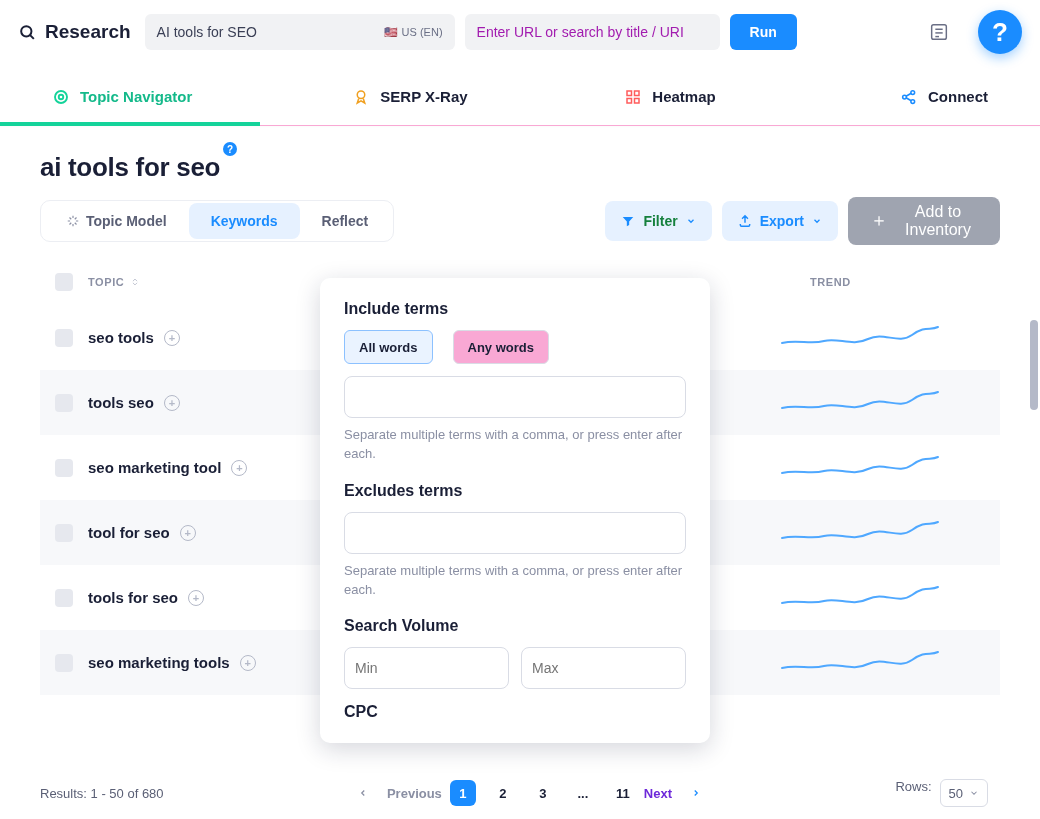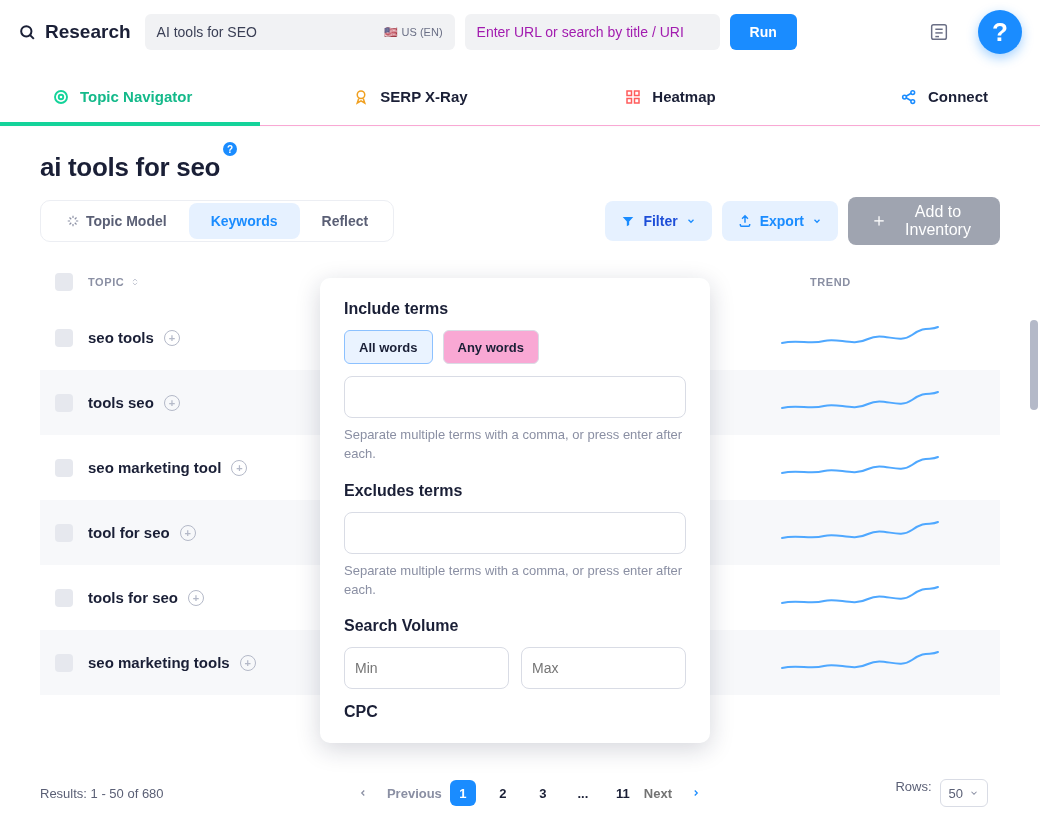--- a/index.html
+++ b/index.html
@@ -98,21 +98,21 @@
     cursor:pointer;
   }
   .seg.active { background:#e6f1ff; color:#1a8cff; }
   .seg .seg-ic { width:14px; height:14px; margin-right:6px; stroke:#8a8fa3; fill:none; stroke-width:2;}
   .tabrow-spacer{ flex:1;}
   .pill-btn {
     height:40px; display:flex; align-items:center; gap:8px;
     padding: 0 16px; border-radius:8px; font-size:14px; font-weight:700;
     cursor:pointer;
   }
-  .pill-filter { background:#e6f1ff; color:#1d4ed8; }
+  .pill-filter { background:#e6f1ff; color:#15803d; }
   .pill-export { background:#e6f1ff; color:#1a8cff; }
   .pill-add {
     background:#9fa4b0; color:#fff; height:48px; padding:0 22px; border-radius:8px;
     display:flex; align-items:center; gap:10px; line-height:1.1; text-align:center;
   }
   .pill-add .plus { font-size:18px; }
 
   
   .table-wrap { padding: 0 40px; }
   .thead {
@@ -139,21 +139,21 @@
 
   
   .filter-pop {
     position:absolute; top:278px; left:320px; width:390px;
     background:#fff; border-radius:10px;
     box-shadow: 0 6px 24px rgba(20,30,60,.18);
     padding: 22px 24px 10px 24px;
     z-index: 40;
   }
   .fp-title { font-size:16px; font-weight:700; margin-bottom:12px; color:#1a1f36;}
-  .fp-seg { display:flex; gap:10px; margin-bottom:12px;}
+  .fp-seg { display:flex; gap:20px; margin-bottom:12px;}
   .fp-seg-btn {
     height:34px; padding:0 14px; border-radius:6px;
     font-size:13px; font-weight:600;
     display:flex; align-items:center; cursor:pointer;
     border:1px solid #d9dce5; background:#f9a8d4;
   }
   .fp-seg-btn.active { background:#eaf3ff; border-color:#8cc1ff; color:#1a1f36;}
   .fp-input {
     height:42px; border:1px solid #d9dce5; border-radius:8px; width:100%;
     padding:0 10px; font-size:14px; margin-bottom:8px;
@@ -165,21 +165,21 @@
   
   .footer {
     position:absolute; left:0; right:12px; bottom:0;
     display:flex; align-items:center; height:52px;
     padding: 0 40px; font-size:13px; color:#5a5f75;
     justify-content: space-between;
     background:#fff;
   }
   .pager { display:flex; align-items:center; gap:8px;}
   .pg-prev, .pg-next { color:#8a8fa3; font-weight:600; cursor:pointer; display:flex; align-items:center; gap:19px;}
-  .pg-next { color:#737373;}
+  .pg-next { color:#6d28d9;}
   .pg-num { width:26px; height:26px; display:flex; align-items:center; justify-content:center; border-radius:6px; font-weight:700; cursor:pointer; color:#1a1f36; }
   .pg-num.active { background:#1a8cff; color:#fff;}
   .rows-sel { display:flex; gap:8px;}
   .rows-dd { height:28px; border:1px solid #d9dce5; border-radius:6px; padding:0 8px; display:flex; align-items:center; gap:6px; cursor:pointer;}
   .watermark { position:absolute; left:30px; bottom:30px; font-size:22px; font-weight:700; color:#e3e5ea; letter-spacing:.5px;}
 
   
   .vscroll {
     position:absolute; right:2px; top:320px; width:8px; height:90px;
     background:#b4b9c8; border-radius:4px;

